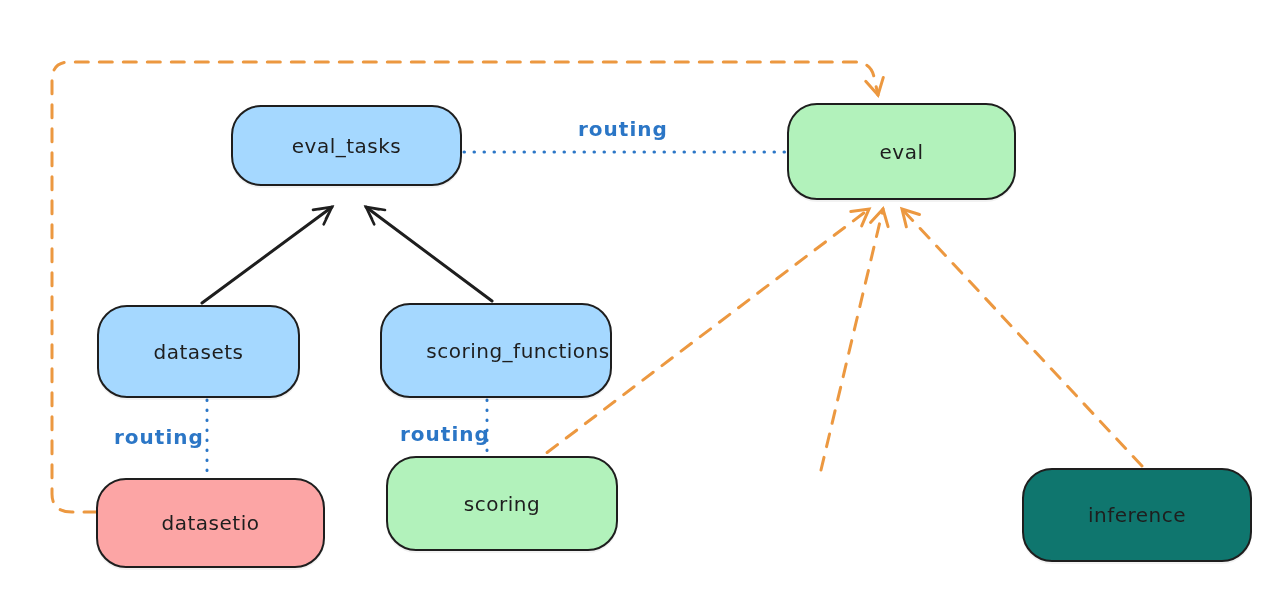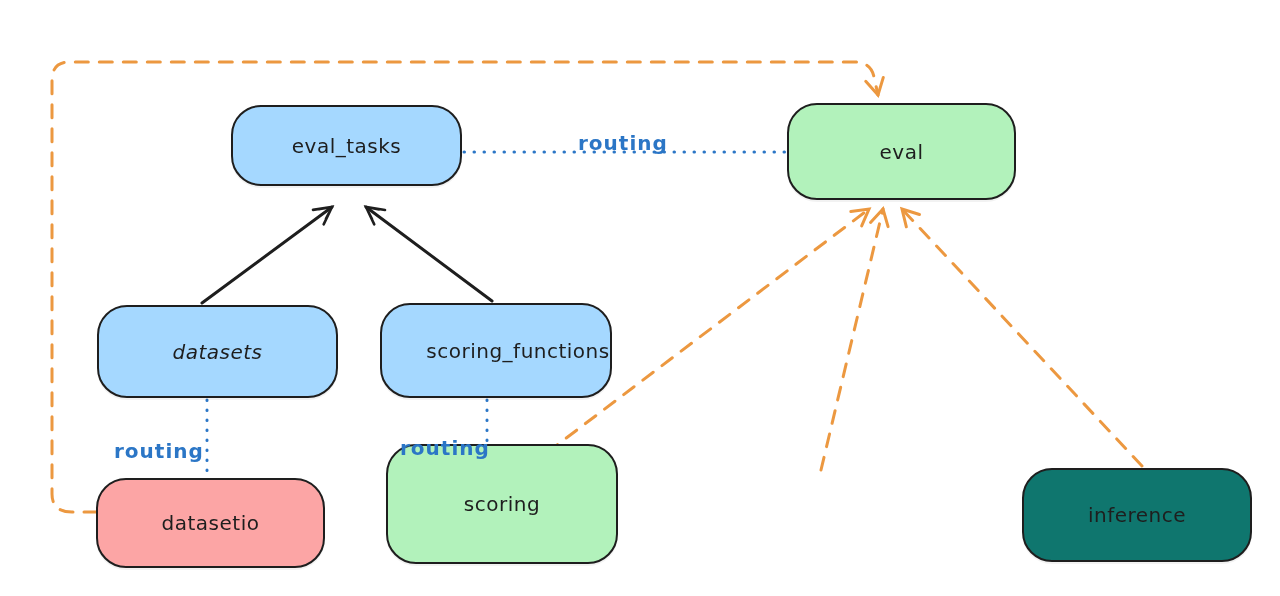--- a/index.html
+++ b/index.html
@@ -29,35 +29,34 @@
     box-shadow: 0 2px 0 rgba(0,0,0,0.05);
     box-sizing: border-box;
     white-space: nowrap;
   }
   .node-blue  { background: #a5d8ff; }
   .node-green { background: #b2f2bb; }
 
   
   #node-eval-tasks        { left: 231px;  top: 105px; width: 231px; height: 81px; }
   #node-eval              { left: 787px;  top: 103px; width: 229px; height: 97px; }
-  #node-datasets          { left: 97px;   top: 305px; width: 241px; height: 93px; font-style: italic; }
+  #node-datasets          { left: 97px;   top: 305px; width: 203px; height: 93px; }
   #node-scoring-functions { left: 380px;  top: 303px; width: 232px; height: 95px; padding-left: 44px; }
   #node-datasetio         { left: 96px;   top: 478px; width: 229px; height: 90px; }
-  #node-scoring           { left: 386px;  top: 444px; width: 232px; height: 120px; }
+  #node-scoring           { left: 386px;  top: 456px; width: 232px; height: 95px; }
   #node-agents            { left: 710px;  top: 472px; width: 230px; height: 93px; }
   #node-inference         { left: 1022px; top: 468px; width: 230px; height: 94px; }
 
   .edge-label {
     position: absolute;
     font-size: 20px;
     font-weight: 700;
     letter-spacing: 1px;
     color: #2b76c6;
     white-space: nowrap;
-    margin-top: 14px;
   }
   #routing-label-top    { left: 578px; top: 117px; width: 86px; text-align: center; }
   #routing-label-left   { left: 114px; top: 425px; }
   #routing-label-middle { left: 400px; top: 422px; }
 </style>
 </head>
 <body>
 
 <div id="canvas">
 

